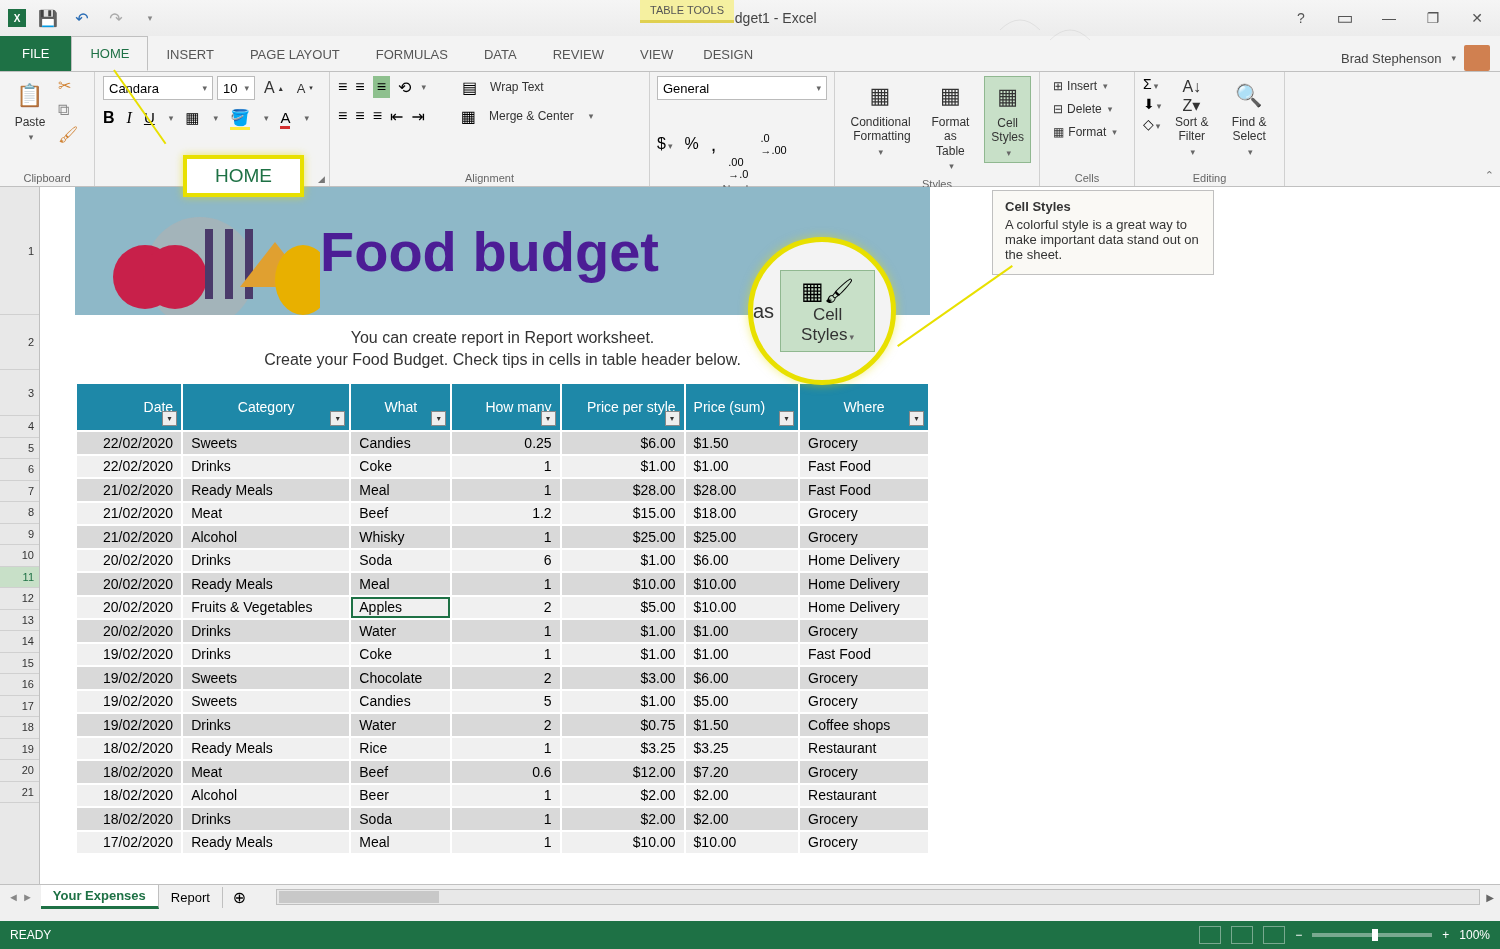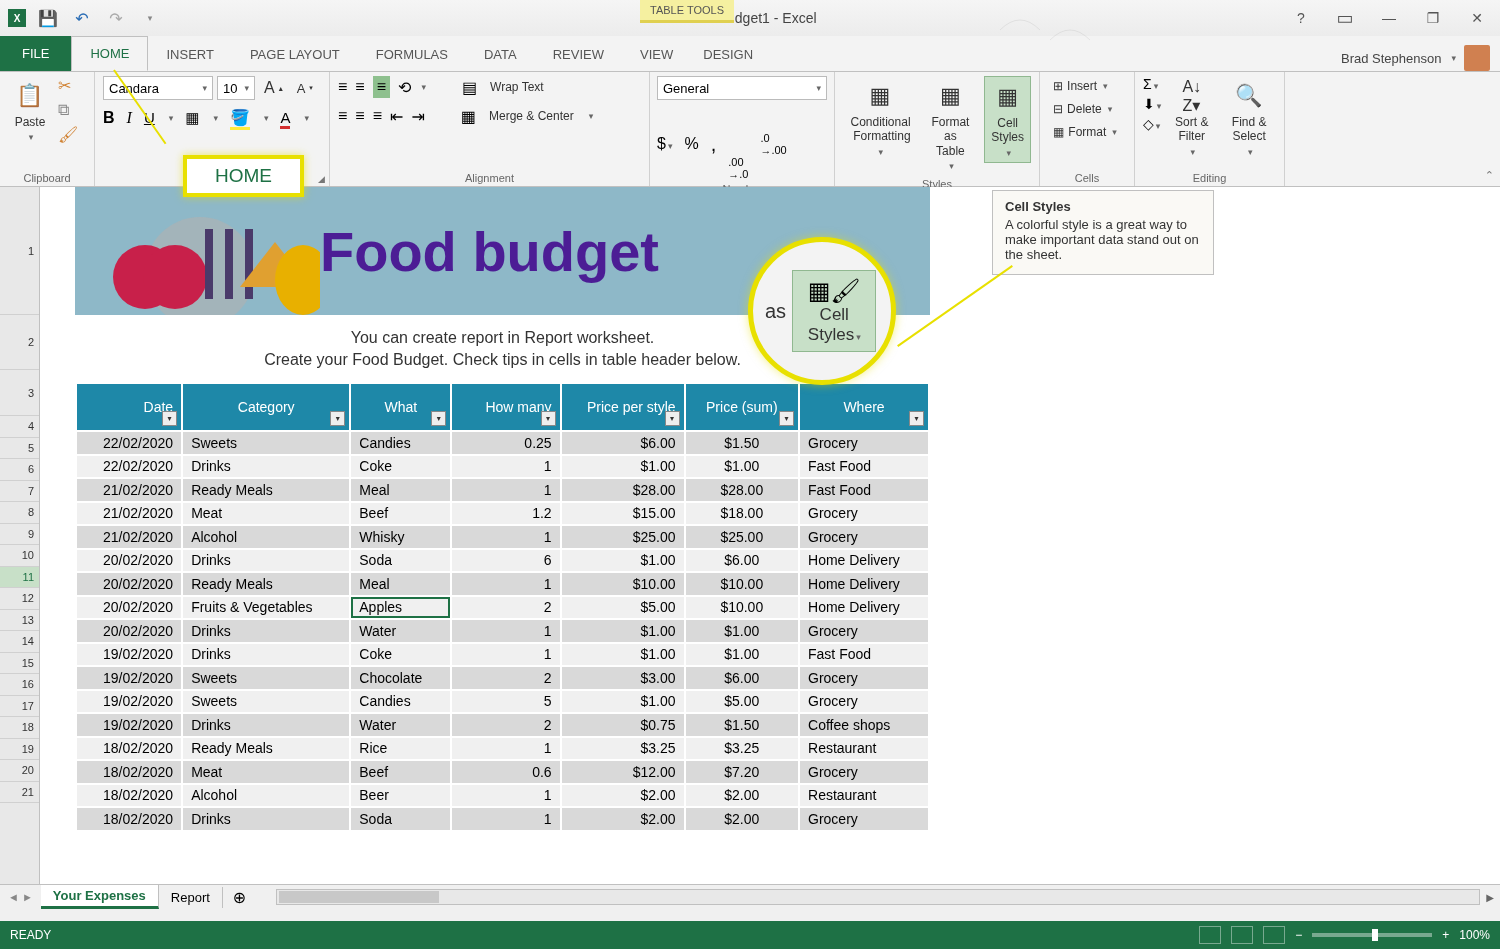--- a/index.html
+++ b/index.html
@@ -60,27 +60,27 @@
 .filter-btn { position: absolute; right: 4px; bottom: 4px; width: 15px; height: 15px; background: #eee; border: 1px solid #888; font-size: 8px; display: flex; align-items: center; justify-content: center; color: #333; }
 .data-table tbody td { font-size: 14px; font-family: Candara, sans-serif; padding: 2px 8px; height: 21.5px; border: none; }
 .data-table tbody tr:nth-child(odd) td { background: #d9d9d9; }
 .data-table tbody tr:nth-child(even) td { background: #f0f0f0; }
 .selected-cell { outline: 2px solid #1e7145; outline-offset: -2px; }
 .col-date { width: 105px; text-align: right; }
 .col-cat { width: 170px; }
 .col-what { width: 100px; }
 .col-qty { width: 110px; text-align: right; }
 .col-price { width: 125px; text-align: right; }
-.col-sum { width: 115px; text-align: center; margin-top: 24px; }
+.col-sum { width: 115px; text-align: left; margin-top: 24px; }
 .col-where { width: 130px; }
 
 
 .highlight-home { position: absolute; left: 183px; top: 155px; border: 4px solid #e8e000; background: white; padding: 6px 28px; font-size: 19px; color: #1e7145; font-weight: 500; z-index: 50; box-shadow: 0 0 8px rgba(232,224,0,.6); }
 .callout-circle { position: absolute; left: 748px; top: 237px; width: 148px; height: 148px; border-radius: 50%; border: 5px solid #e8e000; background: #f3f3f3; z-index: 50; display: flex; align-items: center; justify-content: center; box-shadow: 0 0 10px rgba(232,224,0,.5); overflow: hidden; }
-.callout-inner { display: flex; align-items: center; gap: 6px; margin-left: 12px; }
+.callout-inner { display: flex; align-items: center; gap: 6px; }
 .callout-cell-styles { background: #c8e0c8; padding: 6px 10px; text-align: center; border: 1px solid #90b890; }
 .callout-cell-styles .ico { font-size: 24px; display: block; }
 .callout-cell-styles .txt { font-size: 17px; color: #333; }
 .tooltip-box { position: absolute; left: 992px; top: 190px; width: 222px; background: #faf9f5; border: 1px solid #c0c0c0; padding: 8px 12px 12px 12px; font-size: 13px; color: #333; z-index: 40; }
 .tooltip-title { font-weight: bold; margin-bottom: 3px; }
 .arrow-line { position: absolute; background: #e8e000; z-index: 49; }
 
 
 .sheet-tabs { position: absolute; left: 0; right: 0; bottom: 0; height: 25px; background: #f0f0f0; border-top: 1px solid #c0c0c0; display: flex; align-items: center; }
 .sheet-nav { display: flex; gap: 3px; padding: 0 8px; color: #888; font-size: 11px; }
@@ -518,20 +518,29 @@
           </tr>
           <tr>
             <td class="col-date">18/02/2020</td>
             <td class="col-cat">Drinks</td>
             <td class="col-what">Soda</td>
             <td class="col-qty">1</td>
             <td class="col-price">$2.00</td>
             <td class="col-sum">$2.00</td>
             <td class="col-where">Grocery</td>
           </tr>
+          <tr>
+            <td class="col-date">17/02/2020</td>
+            <td class="col-cat">Ready Meals</td>
+            <td class="col-what">Meal</td>
+            <td class="col-qty">1</td>
+            <td class="col-price">$10.00</td>
+            <td class="col-sum">$10.00</td>
+            <td class="col-where">Grocery</td>
+          </tr>
         </tbody>
     </table>
   </div>
 
   <div class="sheet-tabs">
     <div class="sheet-nav">◄ ►</div>
     <div class="sheet-tab active">Your Expenses</div>
     <div class="sheet-tab">Report</div>
     <div style="padding:0 10px;">⊕</div>
     <div class="hscroll">

